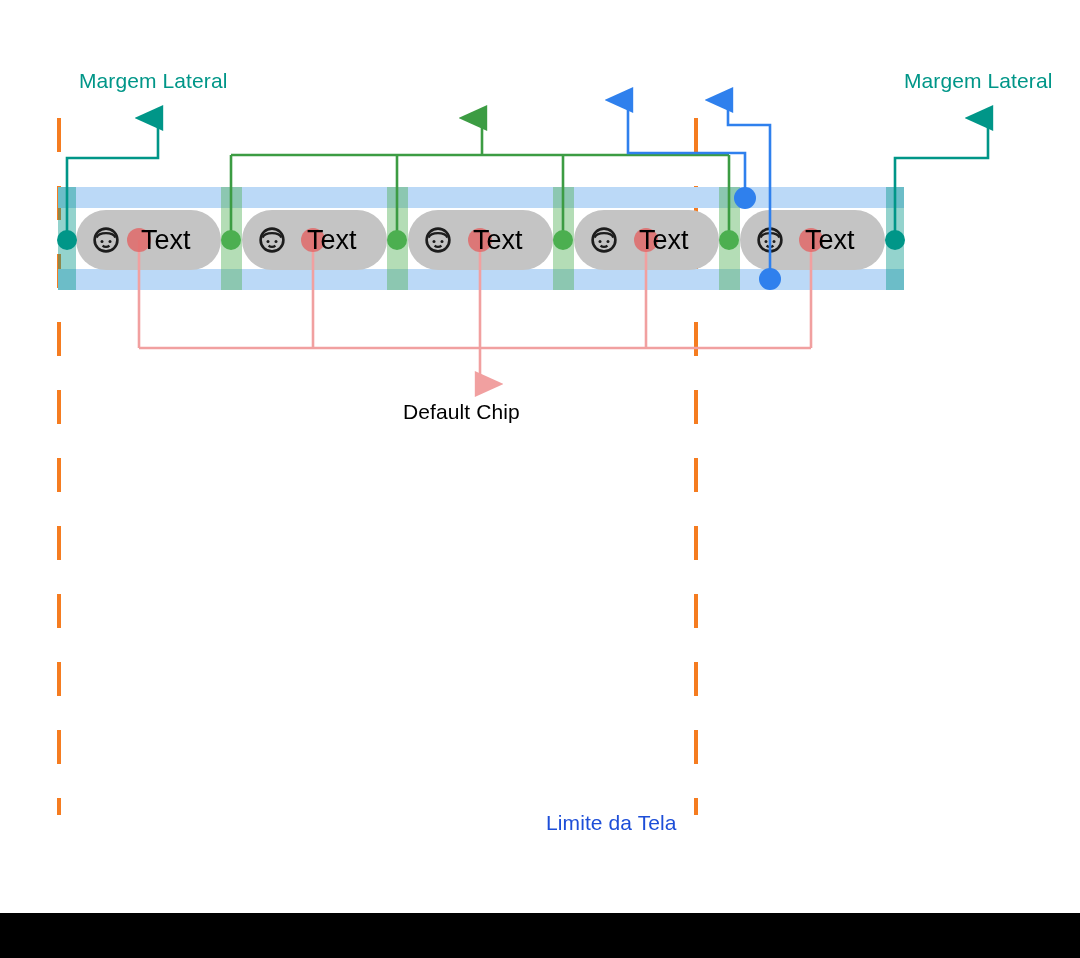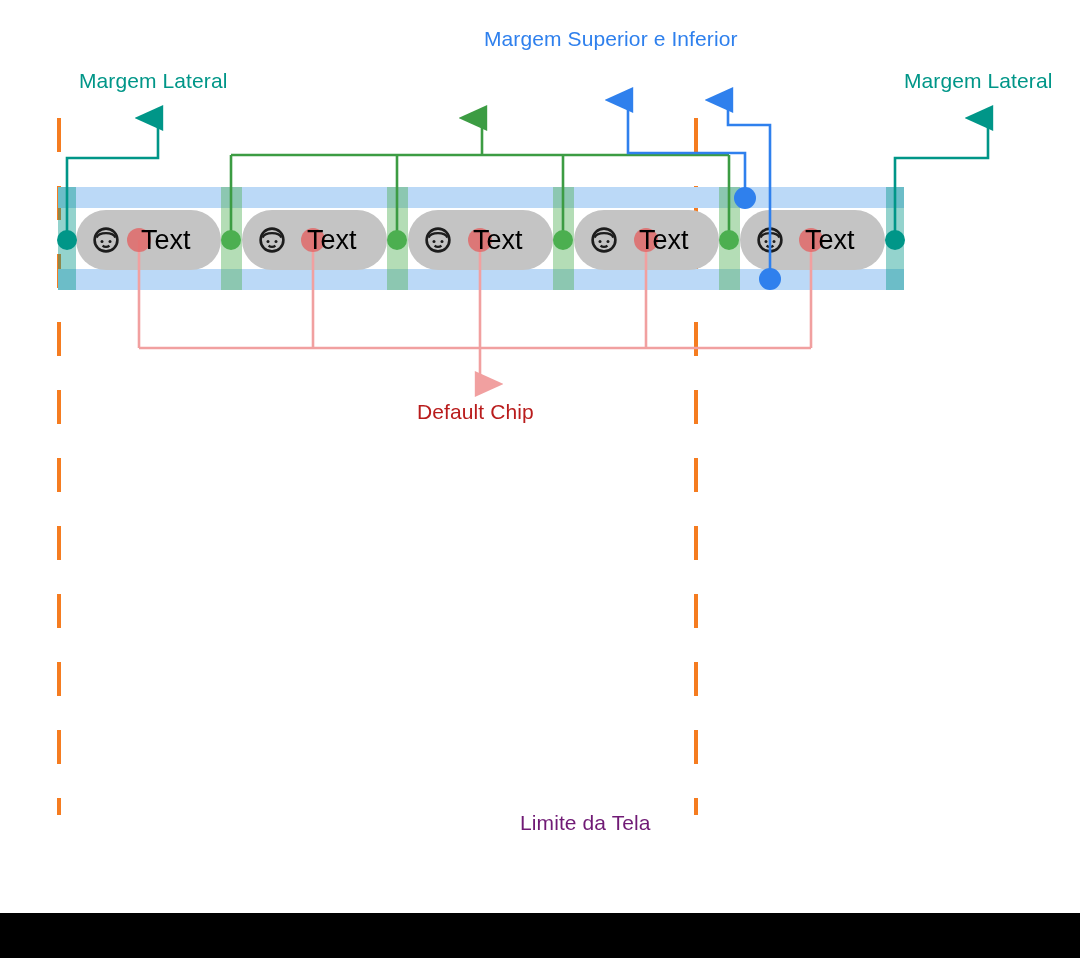--- a/index.html
+++ b/index.html
@@ -196,22 +196,21 @@
 
   <span class="chip-txt" style="left:141px;top:227px;">Text</span>
   <span class="chip-txt" style="left:307px;top:227px;">Text</span>
   <span class="chip-txt" style="left:473px;top:227px;">Text</span>
   <span class="chip-txt" style="left:639px;top:227px;">Text</span>
   <span class="chip-txt" style="left:805px;top:227px;">Text</span>
 
   <span class="lbl" style="left:79px;top:70px;color:#009688;">Margem Lateral</span>
 
 
-  <span class="lbl" style="left:484px;top:28px;color:#2f80ed;">Margem Superior e Inferior</span>
 
   <span class="lbl" style="left:904px;top:70px;color:#009688;">Margem Lateral</span>
 
-  <span class="lbl" style="left:417px;top:401px;color:#b91c1c;">Default Chip</span>
-
-  <span class="lbl" style="left:520px;top:812px;color:#701a75;">Limite da Tela</span>
+  <span class="lbl" style="left:403px;top:401px;color:#000000;">Default Chip</span>
+
+  <span class="lbl" style="left:546px;top:812px;color:#1d4ed8;">Limite da Tela</span>
 
   <div id="blackbar"></div>
 </div>
 
 </body></html>

